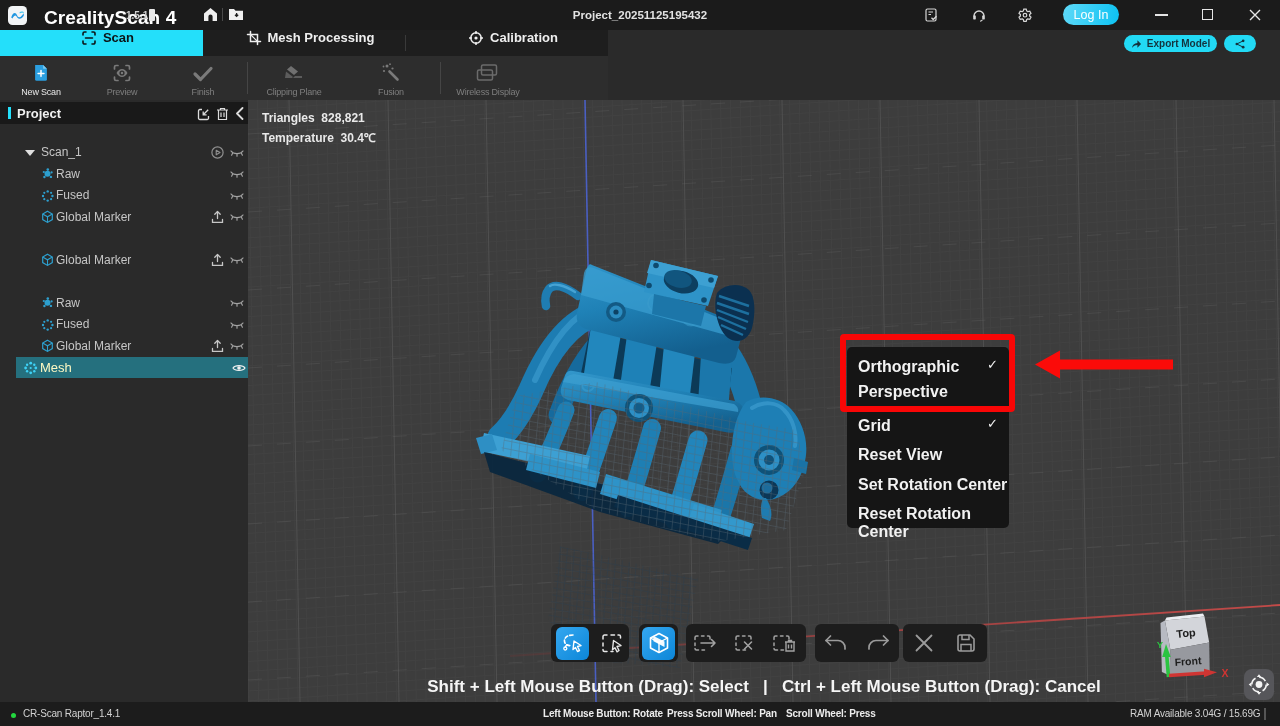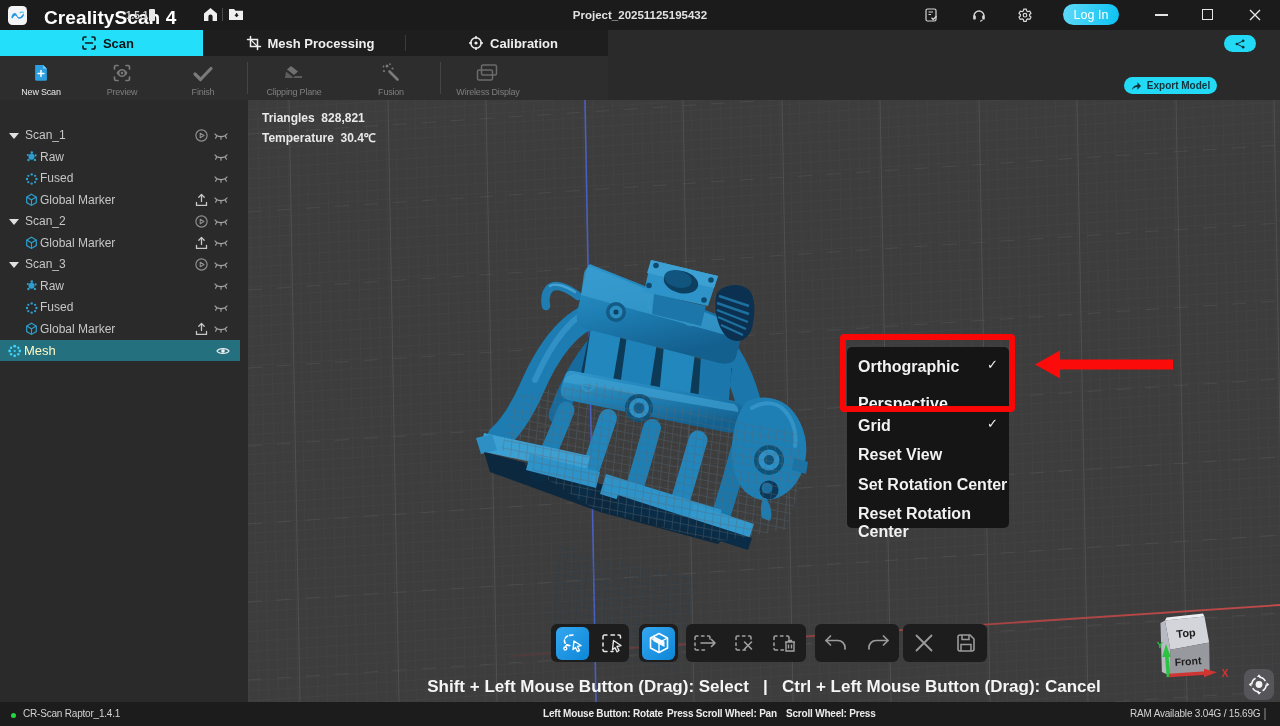--- a/index.html
+++ b/index.html
@@ -2,38 +2,38 @@
 <html><head>
 <meta charset="utf-8">
 <style>
 * { margin:0; padding:0; box-sizing:border-box; }
 html,body { width:1280px; height:726px; overflow:hidden; background:#1b1b1b;
   font-family:"Liberation Sans", sans-serif; }
 .abs { position:absolute; }
 #titlebar { position:absolute; left:0; top:0; width:1280px; height:30px; background:#1b1b1b; }
 #strip { position:absolute; left:0; top:30px; width:1280px; height:70px; background:#2a2a2a; }
 #tabs { position:absolute; left:0; top:0; width:608px; height:26px; background:#1e1e1e; }
-.tab { position:absolute; top:0; height:26px; display:flex; align-items:center; justify-content:center;
+.tab { position:absolute; top:0; height:26px; display:flex; justify-content:center;
   color:#efefef; font-size:13px; font-weight:bold; gap:6px;padding-left:12px; }
 #tab-scan { left:0; width:203px; background:#24dffa; color:#0c1518; }
 #tab-mesh { left:203px; width:202px; }
 #tab-cal  { left:406px; width:202px; }
 .tabdiv { position:absolute; top:5px; width:1px; height:16px; background:#3a3a3a; }
 #toolbar { position:absolute; left:0; top:26px; width:608px; height:44px; background:#2d2d2d; }
 .titem { position:absolute; top:6px; width:80px; text-align:center; }
 .titem .ticon { height:22px; display:flex; align-items:center; justify-content:center; }
 .titem .tlabel { font-size:9px; letter-spacing:-0.2px; color:#7f7f7f; margin-top:3px; }
 .titem.on .tlabel { color:#e8e8e8; }
 .tsep { position:absolute; top:6px; width:1px; height:32px; background:#454545; }
 #leftpanel { position:absolute; left:0; top:100px; width:248px; height:602px; background:#2a2a2a; }
 #lp-head { position:absolute; left:0; top:2px; width:248px; height:22px; background:#191919;
   display:flex; align-items:center; }
 #lp-head .bar { width:3px; height:12px; background:#24dffa; margin-left:8px; }
 #lp-head .t { color:#f0f0f0; font-size:13px; font-weight:bold; margin-left:6px; }
-.trow { position:absolute; left:0; width:240px; height:21.5px; font-size:12px; color:#c6c6c6; }
+.trow { position:absolute; left:16px; width:240px; height:21.5px; font-size:12px; color:#c6c6c6;margin-top:17px; }
 .trow .tt { position:absolute; top:3.5px; }
 .trow .tri { position:absolute; left:9px; top:8px; width:0; height:0;
   border-left:5px solid transparent; border-right:5px solid transparent; border-top:6px solid #e0e0e0; }
 .trow .li { position:absolute; left:25px; top:4px; }
 .trow .r1 { position:absolute; left:195px; top:4px; }
 .trow .r2 { position:absolute; left:214px; top:7px; }
 #viewport { position:absolute; left:248px; top:100px; width:1032px; height:602px; background:#3d3d3d; overflow:hidden; }
 #info { position:absolute; left:14px; top:8px; color:#e9e9e9; font-size:12px; font-weight:bold; line-height:20px; }
 #ctxmenu { position:absolute; left:599px; top:247px; width:162px; height:181px; background:#151515; border-radius:5px; }
 .mi { position:absolute; left:11px; color:#f2f2f2; font-size:16px; font-weight:600; }
@@ -172,36 +172,50 @@
       <div class="ticon">
           <svg width="26" height="20" viewBox="0 0 26 20">
         <rect x="6.5" y="2" width="15" height="10" rx="1.5" fill="none" stroke="#6b6b6b" stroke-width="1.5"></rect>
         <rect x="2.5" y="7" width="15" height="10" rx="1.5" fill="none" stroke="#6b6b6b" stroke-width="1.5"></rect>
       </svg>
         </div>
       <div class="tlabel">Wireless Display</div>
     </div>
   </div>
   <div id="exportarea">
-    <div class="abs" style="left:1124px;top:5px;width:93px;height:17px;border-radius:9px;background:#22daf5;display:flex;align-items:center;justify-content:center;gap:5px;color:#14323c;font-size:10px;font-weight:bold;margin-top:42px;">
+    <div class="abs" style="left:1124px;top:5px;width:93px;height:17px;border-radius:9px;background:#22daf5;display:flex;align-items:center;justify-content:center;gap:5px;color:#14323c;font-size:10px;font-weight:bold;">
       <svg width="11" height="10" viewBox="0 0 12 11">
           <path d="M1 10 C1.5 6.5 3.5 4.5 7 4.3 L7 1.5 L11 5.5 L7 9.5 L7 6.7 C4.5 6.7 2.5 7.8 1 10 Z" fill="#14323c"></path>
         </svg>
       Export Model</div>
     <div class="abs" style="left:1224px;top:5px;width:32px;height:17px;border-radius:9px;background:#22daf5;display:flex;align-items:center;justify-content:center;">
       <svg width="10" height="10" viewBox="0 0 12 12">
           <circle cx="9.8" cy="2.2" r="1.6" fill="#14323c"></circle>
           <circle cx="2.2" cy="6" r="1.6" fill="#14323c"></circle>
           <circle cx="9.8" cy="9.8" r="1.6" fill="#14323c"></circle>
           <path d="M2.2 6 L9.8 2.2 M2.2 6 L9.8 9.8" stroke="#14323c" stroke-width="1.2"></path>
         </svg>
     </div>
   </div>
 </div>
 <div id="leftpanel">
+  <div id="lp-head">
+      <div class="bar"></div>
+      <div class="t">Project</div>
+    <svg class="abs" style="left:197px;top:6px" width="13" height="13" viewBox="0 0 13 13">
+        <path d="M5 1.5 L2.8 1.5 A1.3 1.3 0 0 0 1.5 2.8 L1.5 10.2 A1.3 1.3 0 0 0 2.8 11.5 L10.2 11.5 A1.3 1.3 0 0 0 11.5 10.2 L11.5 8" fill="none" stroke="#dcdcdc" stroke-width="1.3"></path>
+        <path d="M11.2 1.8 L6.5 6.5 M6.2 3.4 L6.2 6.8 L9.6 6.8" fill="none" stroke="#dcdcdc" stroke-width="1.3"></path>
+      </svg>
+    <svg class="abs" style="left:216px;top:5px" width="13" height="14" viewBox="0 0 13 14">
+        <path d="M1 3 L12 3 M4.5 3 L4.5 1.5 L8.5 1.5 L8.5 3 M2.5 3 L2.5 12.5 L10.5 12.5 L10.5 3 M5 5.5 L5 10 M8 5.5 L8 10" fill="none" stroke="#dcdcdc" stroke-width="1.2"></path>
+      </svg>
+    <svg class="abs" style="left:235px;top:5px" width="9" height="13" viewBox="0 0 9 13">
+        <path d="M7.5 1 L2 6.5 L7.5 12" fill="none" stroke="#dcdcdc" stroke-width="1.8" stroke-linecap="round" stroke-linejoin="round"></path>
+      </svg>
+  </div>
   <svg width="0" height="0" style="position:absolute">
     <defs>
       <g id="sym-eyec">
           <path d="M1 2 C3.5 5.5 10.5 5.5 13 2 M2.6 4.3 L1.6 6.2 M7 5 L7 7.2 M11.4 4.3 L12.4 6.2" stroke="#a2a2a2" stroke-width="1.2" fill="none" stroke-linecap="round"></path>
         </g>
       <g id="sym-eyeo">
           <path d="M1 5 C3 1.8 11 1.8 13 5 C11 8.2 3 8.2 1 5 Z" fill="none" stroke="#f2f2f2" stroke-width="1.2"></path>
           <circle cx="7" cy="5" r="1.8" fill="#f2f2f2"></circle>
         </g>
       <g id="sym-play">
@@ -280,47 +294,27 @@
         <use href="#sym-gm"></use>
       </svg>
       <span class="tt" style="left:40px">Global Marker</span>
       <svg class="r1" width="13" height="14">
         <use href="#sym-up"></use>
       </svg>
       <svg class="r2" width="14" height="9">
         <use href="#sym-eyec"></use>
       </svg>
     </div>
-  <div class="trow" style="top:110.75px">
-      <span class="tri"></span>
-      <span class="tt" style="left:25px">Scan_2</span>
-      <svg class="r1" width="13" height="13">
-        <use href="#sym-play"></use>
-      </svg>
-      <svg class="r2" width="14" height="9">
-        <use href="#sym-eyec"></use>
-      </svg>
-    </div>
   <div class="trow" style="top:132.25px">
       <svg class="li" width="13" height="14">
         <use href="#sym-gm"></use>
       </svg>
       <span class="tt" style="left:40px">Global Marker</span>
       <svg class="r1" width="13" height="14">
         <use href="#sym-up"></use>
-      </svg>
-      <svg class="r2" width="14" height="9">
-        <use href="#sym-eyec"></use>
-      </svg>
-    </div>
-  <div class="trow" style="top:153.75px">
-      <span class="tri"></span>
-      <span class="tt" style="left:25px">Scan_3</span>
-      <svg class="r1" width="13" height="13">
-        <use href="#sym-play"></use>
       </svg>
       <svg class="r2" width="14" height="9">
         <use href="#sym-eyec"></use>
       </svg>
     </div>
   <div class="trow" style="top:175.25px">
       <svg class="li" width="13" height="14">
         <use href="#sym-raw"></use>
       </svg>
       <span class="tt" style="left:40px">Raw</span>
@@ -792,21 +786,21 @@
   <path d="M921 575.5 L958 573" stroke="#cf3533" stroke-width="3.6"></path>
   <polygon points="969,572.2 956,568.8 956,577.2" fill="#cf3533"></polygon>
   <text x="977" y="577" font-size="10.5" font-weight="bold" fill="#d03432" text-anchor="middle" font-family="Liberation Sans">X</text>
 </g>
 
   </svg>
   <div id="info">Triangles&nbsp;&nbsp;828,821<br>Temperature&nbsp;&nbsp;30.4℃</div>
   <div id="ctxmenu">
     <span class="mi" style="top:11px">Orthographic</span>
       <span class="chk" style="left:140px;top:10px">✓</span>
-    <span class="mi" style="top:48px">Perspective</span>
+    <span class="mi" style="top:36px">Perspective</span>
     <span class="mi" style="top:70px">Grid</span>
       <span class="chk" style="left:140px;top:69px">✓</span>
     <span class="mi" style="top:99px">Reset View</span>
     <span class="mi" style="top:129px">Set Rotation Center</span>
     <span class="mi" style="top:158px">Reset Rotation Center</span>
   </div>
   <div id="redrect"></div>
   <svg class="abs" style="left:785px;top:246px" width="145" height="36" viewBox="0 0 145 36">
     <path d="M2 18.5 L27 4.5 L27 13.5 L140 13.5 L140 23.5 L27 23.5 L27 32.5 Z" fill="#fb0b09"></path>
   </svg>

